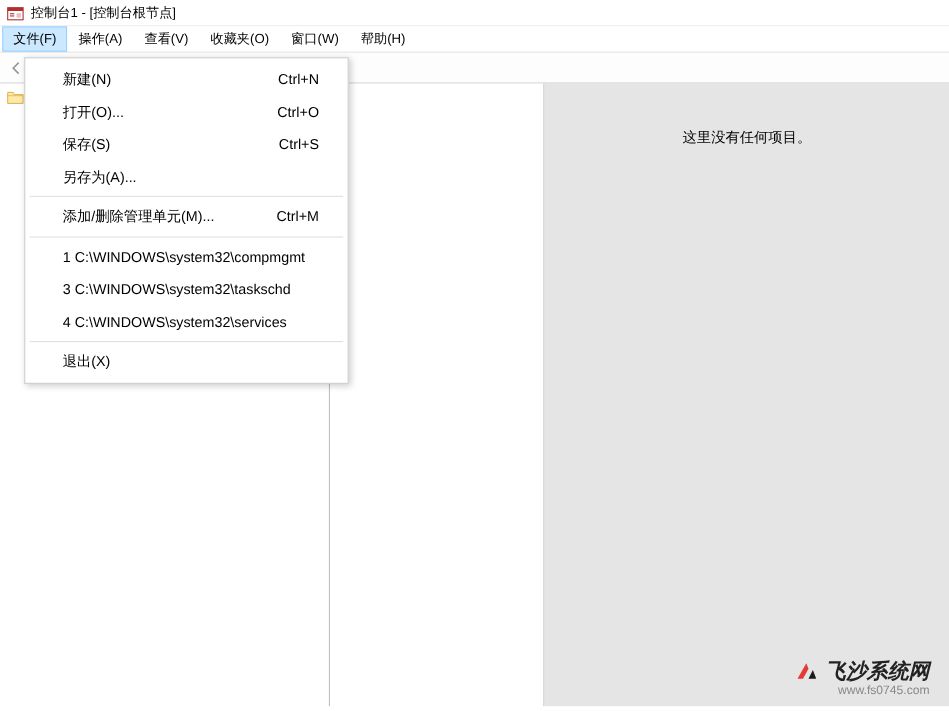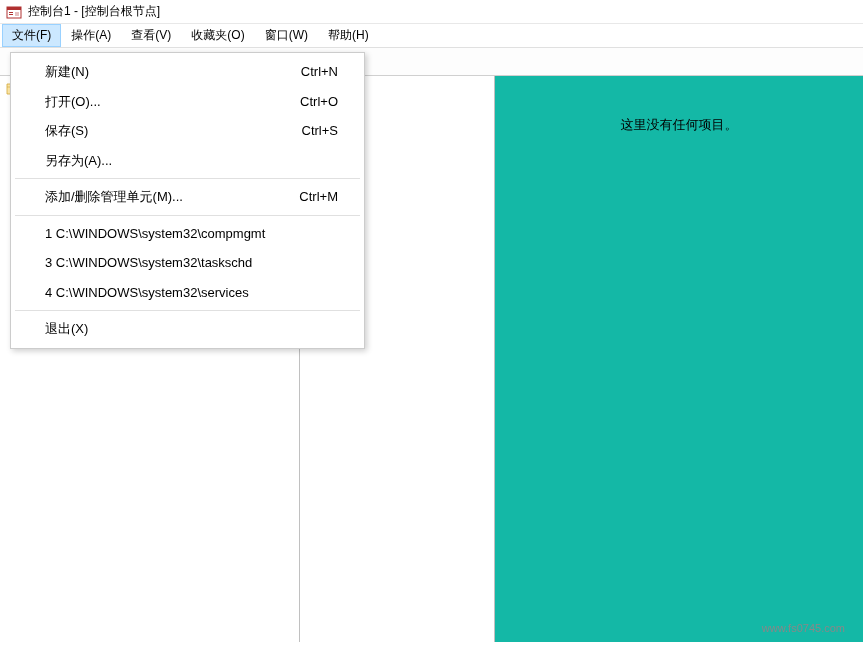--- a/index.html
+++ b/index.html
@@ -84,31 +84,31 @@
       width: 16px; height: 14px;
       display: inline-block;
     }
     .list-pane {
       width: 195px;
       border-right: 1px solid #c0c0c0;
       background: #fff;
     }
     .right-pane {
       flex: 1;
-      background: #14b8a6;
+      background: #e5e5e5;
       padding-top: 40px;
       text-align: center;
       font-size: 13px;
       color: #000;
     }
     .dropdown {
       position: absolute;
-      left: 10px;
+      left: 22px;
       top: 52px;
-      width: 355px;
+      width: 295px;
       background: #fff;
       border: 1px solid #cccccc;
       box-shadow: 2px 2px 6px rgba(0,0,0,0.2);
       padding: 4px 2px;
       z-index: 100;
     }
     .dd-row {
       display: flex;
       justify-content: space-between;
       align-items: center;
@@ -239,14 +239,23 @@
   <div class="dd-row">
     <span>4 C:\WINDOWS\system32\services</span>
   </div>
   <div class="dd-sep"></div>
   <div class="dd-row">
     <span>退出(X)</span>
   </div>
 </div>
 
 <div class="watermark">
+  <div class="wm-top">
+    <span class="wm-logo">
+      <svg width="22" height="22" viewBox="0 0 22 22">
+        <path d="M3 18 L11 4 L13 9 L8 18 Z" fill="#e63936"></path>
+        <path d="M13 18 L17 10 L20 18 Z" fill="#1a1a1a"></path>
+      </svg>
+    </span>
+    <span class="wm-text">飞沙系统网</span>
+  </div>
   <span class="wm-url">www.fs0745.com</span>
 </div>
 
 </body></html>

